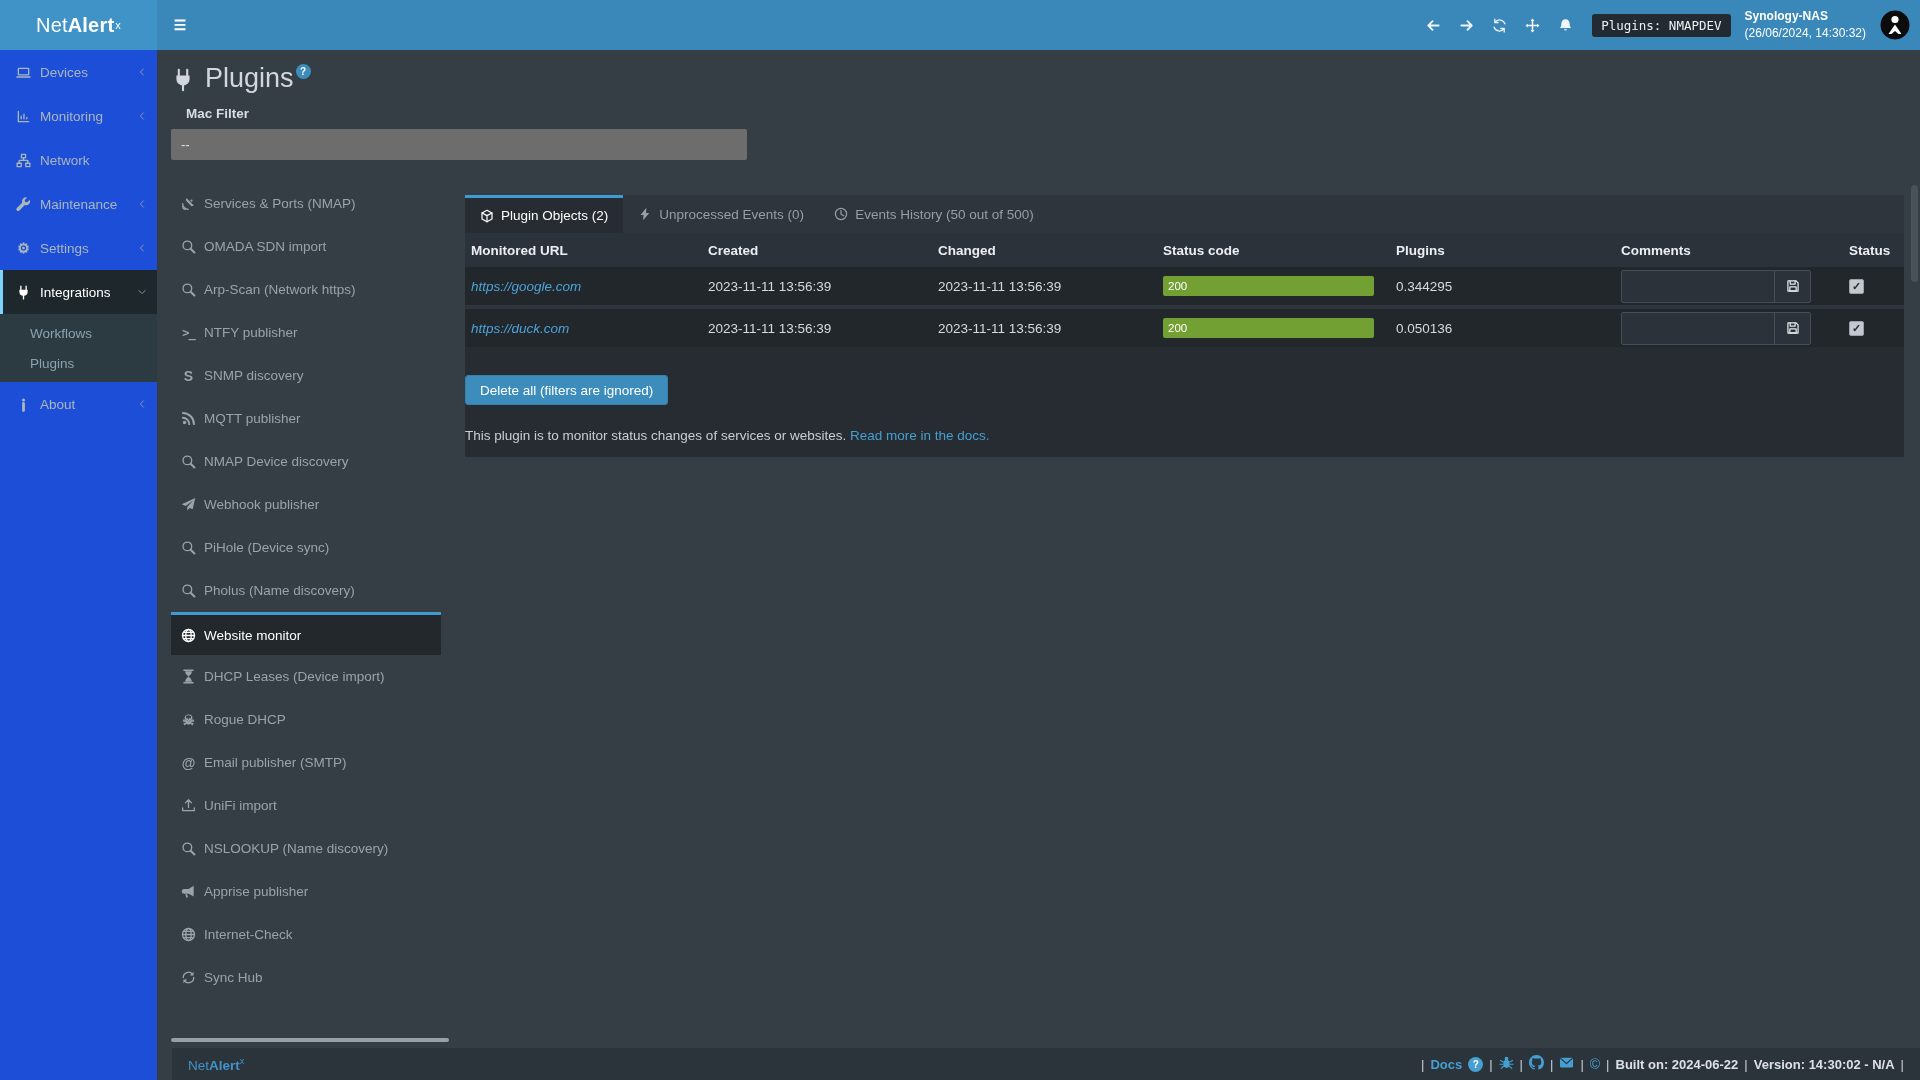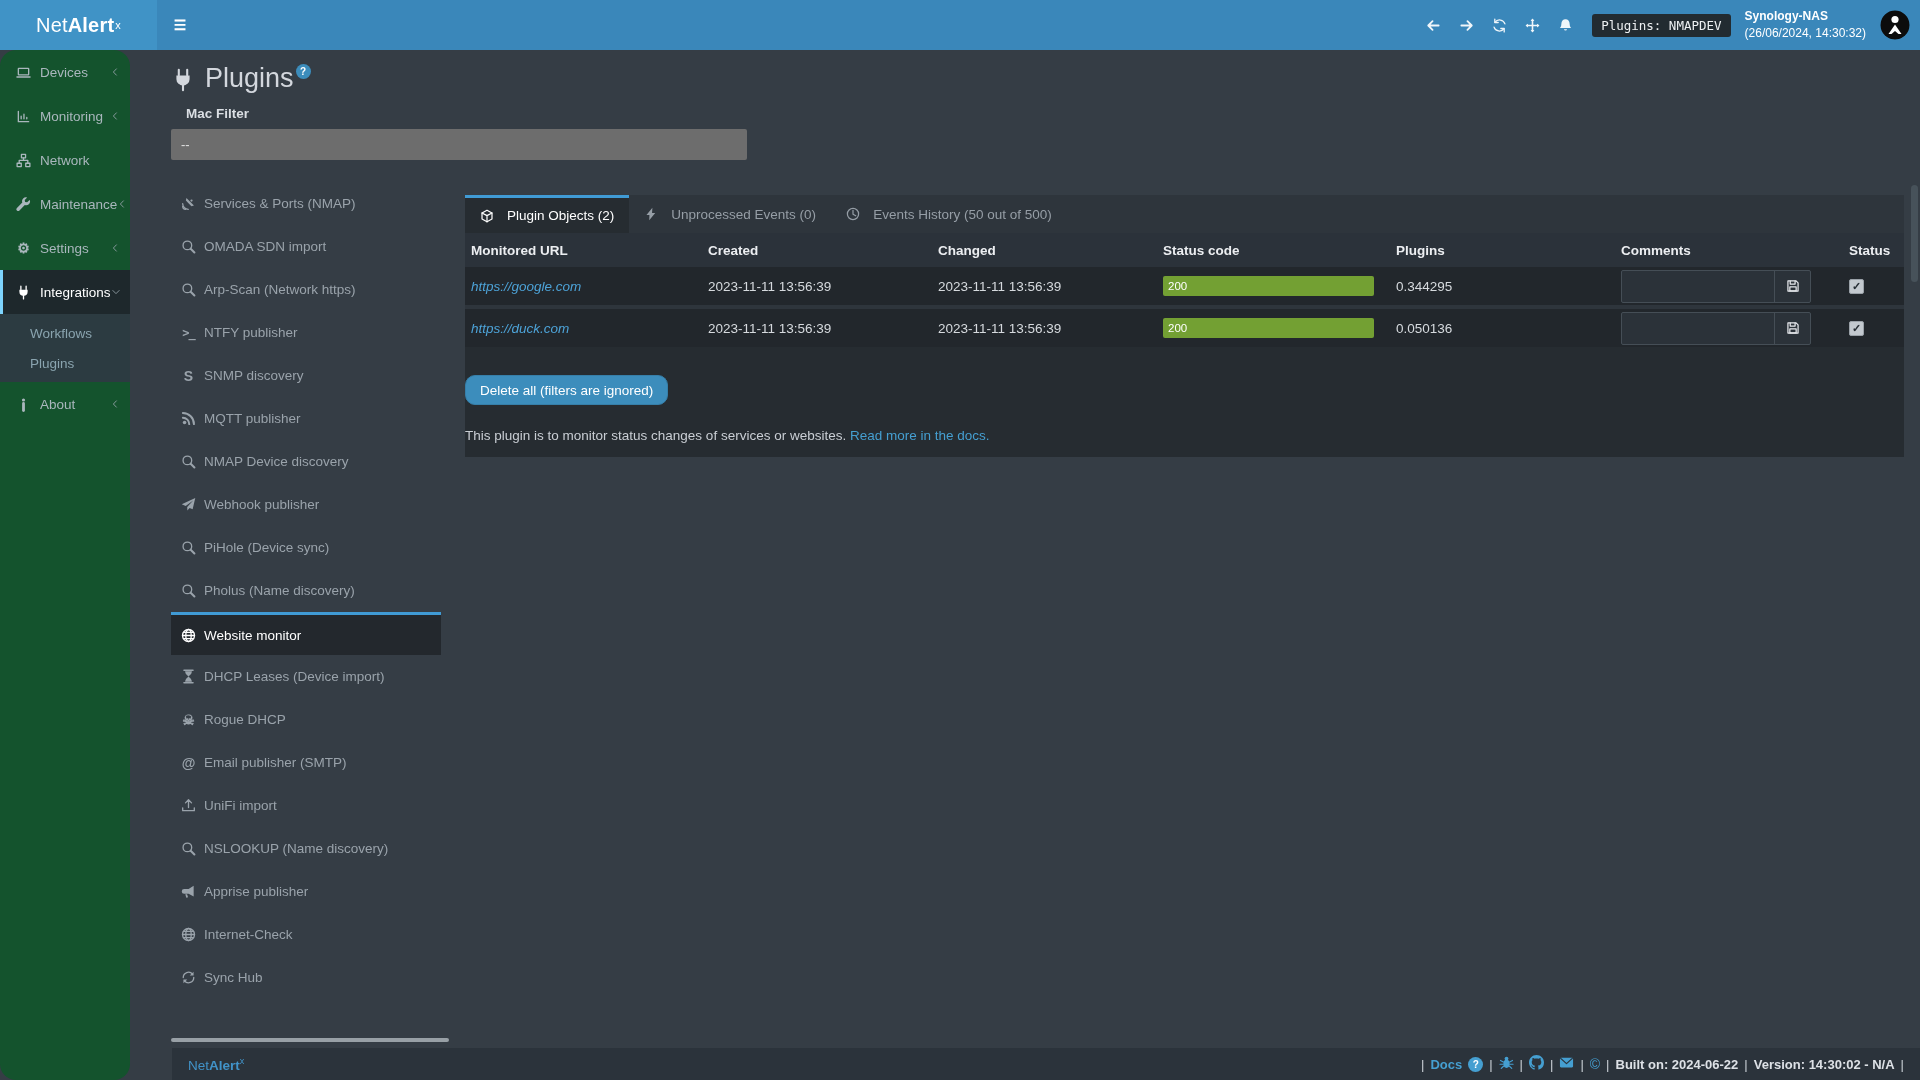--- a/index.html
+++ b/index.html
@@ -21,21 +21,21 @@
   .server-info .sname{font-weight:700;}
   .avatar{width:30px;height:30px;border-radius:50%;display:block;cursor:pointer;}
 
   
   .icon{display:inline-flex;align-items:center;justify-content:center;flex:none;}
   .icon svg{width:15px;height:15px;display:block;}
   .ticon{display:inline-flex;align-items:center;justify-content:center;font-weight:700;flex:none;width:15px;font-size:14px;line-height:1;}
   .ticon.mono{font-family:"DejaVu Sans Mono",monospace;font-size:12px;letter-spacing:-1px;}
 
   
-  .sidebar{position:absolute;top:50px;left:0;width:130px;bottom:0;background:#14532d;z-index:4;border-radius:16px;}
+  .sidebar{position:absolute;top:50px;left:0;width:157px;bottom:0;background:#1d4ed8;z-index:4;}
   .side-item{height:44px;display:flex;align-items:center;padding:0 10px 0 16px;color:#aab7bd;font-size:13.5px;cursor:pointer;}
   .side-item .side-label{margin-left:9px;white-space:nowrap;}
   .side-item .chev{margin-left:auto;color:#93a1a8;}
   .side-item .chev svg{width:10px;height:10px;}
   .side-item.active{background:#1e282c;color:#fff;border-left:3px solid #7dd3fc;padding-left:13px;}
   .submenu{background:#2c3b41;padding:4px 0;}
   .submenu-item{height:30px;display:flex;align-items:center;padding-left:30px;color:#8aa4af;font-size:13.5px;cursor:pointer;}
 
   
   .content{position:absolute;left:157px;top:50px;right:0;bottom:32px;background:#353d45;overflow:hidden;}
@@ -50,38 +50,38 @@
   .plugin-menu{position:absolute;left:14px;top:132px;width:270px;}
   .pm-item{height:43px;display:flex;align-items:center;padding:0 10px;color:#9aa3ab;font-size:13.5px;cursor:pointer;}
   .pm-item .side-label{margin-left:8px;white-space:nowrap;}
   .pm-item.active{background:#23282d;border-top:3px solid #409bd5;color:#fff;}
   .h-scroll{position:absolute;left:14px;top:988px;width:278px;height:4px;background:#98a0a6;border-radius:2px;cursor:pointer;}
   .v-scroll{position:absolute;right:2px;top:135px;width:7px;height:97px;background:#47525a;border-radius:4px;cursor:pointer;}
 
   
   .tab-panel{position:absolute;left:308px;top:145px;right:16px;height:262px;background:#262c31;}
   .tab-bar{height:38px;background:#2e353c;display:flex;align-items:stretch;}
-  .tab{display:flex;align-items:center;gap:13px;padding:0 15px;font-size:13.5px;color:#969ea6;cursor:pointer;white-space:nowrap;}
+  .tab{display:flex;align-items:center;gap:7px;padding:0 15px;font-size:13.5px;color:#969ea6;cursor:pointer;white-space:nowrap;}
   .tab .icon svg{width:14px;height:14px;}
   .tab.active{background:#262c31;border-top:3px solid #409bd5;color:#fff;}
 
   table.obj-table{width:100%;border-collapse:collapse;table-layout:fixed;}
   .obj-table th{height:34px;background:#2b323a;color:#eceef1;font-size:13.5px;font-weight:700;text-align:left;padding:0 6px;white-space:nowrap;}
   .obj-table tbody tr{background:#22272c;border-bottom:4px solid #2e353c;}
   .obj-table tbody tr:last-child{border-bottom:none;}
   .obj-table td{height:40px;padding:0 6px;font-size:13.5px;color:#d6dade;vertical-align:middle;white-space:nowrap;}
   .url-link{color:#4da3d8;text-decoration:none;cursor:pointer;font-style:italic;}
   .status-bar{height:20px;background:#73a033;border-radius:2px;color:#fff;font-size:11.5px;display:flex;align-items:center;padding-left:5px;width:calc(100% - 10px);}
   .comment-group{display:flex;width:190px;height:33px;border:1px solid #454e56;background:#2b3239;border-radius:2px;}
   .comment-input{flex:1;background:transparent;border:none;outline:none;color:#d6dade;font-size:13px;padding:0 8px;min-width:0;font-family:"Liberation Sans",sans-serif;}
   .save-btn{width:36px;border:none;border-left:1px solid #454e56;background:transparent;color:#e8eaee;display:flex;align-items:center;justify-content:center;cursor:pointer;}
   .save-btn svg{width:14px;height:14px;}
   .checkbox{width:15px;height:15px;background:#c3c9cf;border:1px solid #9aa1a8;border-radius:2px;display:flex;align-items:center;justify-content:center;color:#272e35;font-size:11px;font-weight:700;cursor:pointer;}
 
-  .delete-btn{position:absolute;left:0;top:180px;height:30px;padding:0 14px;background:#3c8dbc;border:1px solid #367fa9;color:#fff;font-size:13.5px;border-radius:10px;cursor:pointer;font-family:"Liberation Sans",sans-serif;}
+  .delete-btn{position:absolute;left:0;top:180px;height:30px;padding:0 14px;background:#3c8dbc;border:1px solid #367fa9;color:#fff;font-size:13.5px;border-radius:3px;cursor:pointer;font-family:"Liberation Sans",sans-serif;}
   .plugin-desc{position:absolute;left:0;top:233px;font-size:13.5px;color:#c9ced4;white-space:nowrap;}
   .plugin-desc .doc-link{color:#459fd1;cursor:pointer;}
 
   
   .footer{position:absolute;left:172px;right:0;bottom:0;height:32px;background:#2b333b;display:flex;align-items:center;padding:0 16px;font-size:13px;color:#dde1e6;z-index:4;}
   .footer-brand{color:#4193c9;font-size:13.5px;cursor:pointer;}
   .footer-brand .bold{font-weight:700;}
   .footer-brand sup{font-size:9px;}
   .footer-right{margin-left:auto;display:flex;align-items:center;gap:6px;font-weight:700;white-space:nowrap;}
   .f-sep{color:#cad0d6;font-weight:400;}

